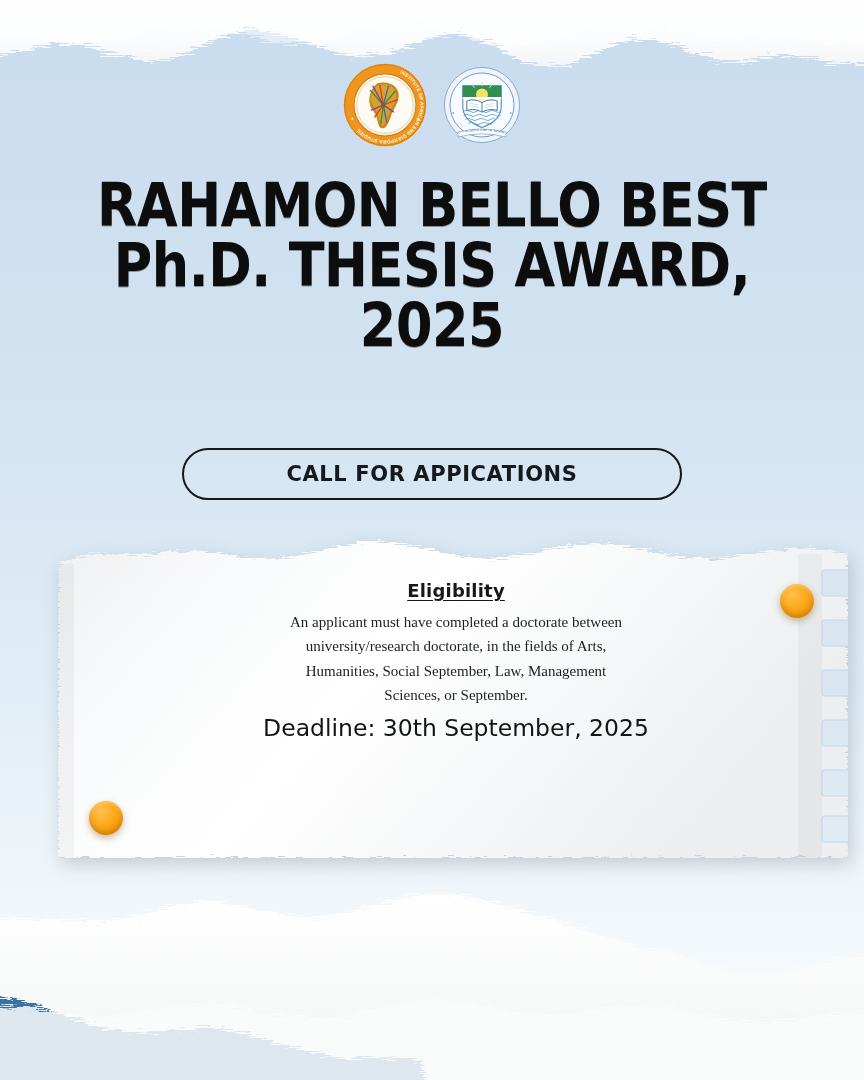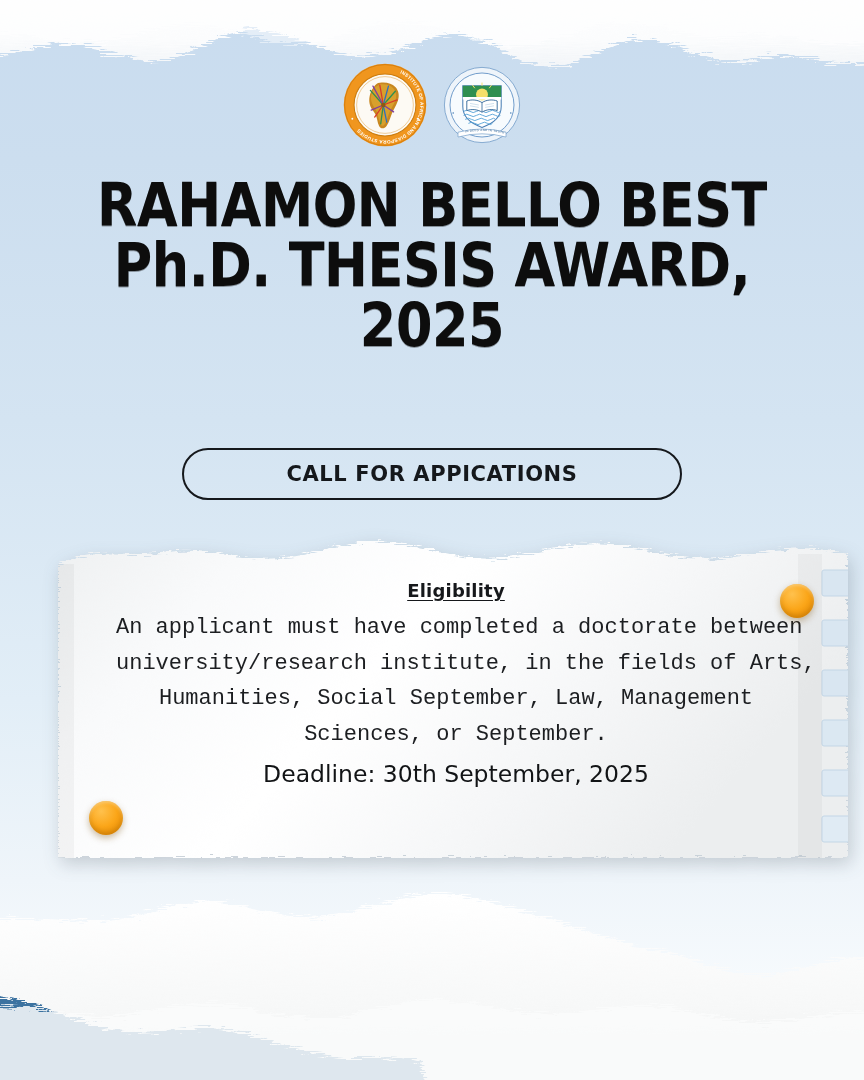--- a/index.html
+++ b/index.html
@@ -98,22 +98,22 @@
   }
   .elig{
     font-family:"DejaVu Sans", sans-serif;
     font-size:18px; font-weight:700;
     text-decoration:underline;
     text-underline-offset:3px;
     letter-spacing:.2px;
     margin-bottom:9px;
   }
   .para{
-    font-family:Liberation Mono, monospace;
-    font-size:22px;
+    font-family:Liberation Serif, serif;
+    font-size:15px;
     line-height:1.62;
     font-weight:400;
     color:#1c1e21;
   }
   .para .ln{ display:block; white-space:nowrap; }
   .deadline{
     font-family:"DejaVu Sans", sans-serif;
     font-size:23.5px;
     font-weight:400;
     line-height:1.62;
@@ -306,21 +306,21 @@
       </g>
 
       <rect x="0" y="40" width="16" height="294" fill="#000" opacity="0.035"></rect>
       <rect x="740" y="30" width="24" height="304" fill="#000" opacity="0.03"></rect>
     </svg>
 
     <div class="card-body">
       <div class="elig">Eligibility</div>
       <div class="para">
         <span class="ln">An applicant must have completed a doctorate between</span>
-        <span class="ln">university/research institute, in the fields of Arts,</span>
+        <span class="ln">university/research doctorate, in the fields of Arts,</span>
         <span class="ln">Humanities, Social September, Law, Management</span>
         <span class="ln">Sciences, or September.</span>
       </div>
       <div class="deadline">Deadline: 30th September, 2025</div>
     </div>
   </div>
 
   <div class="pin pin-tr"></div>
   <div class="pin pin-bl"></div>
 

